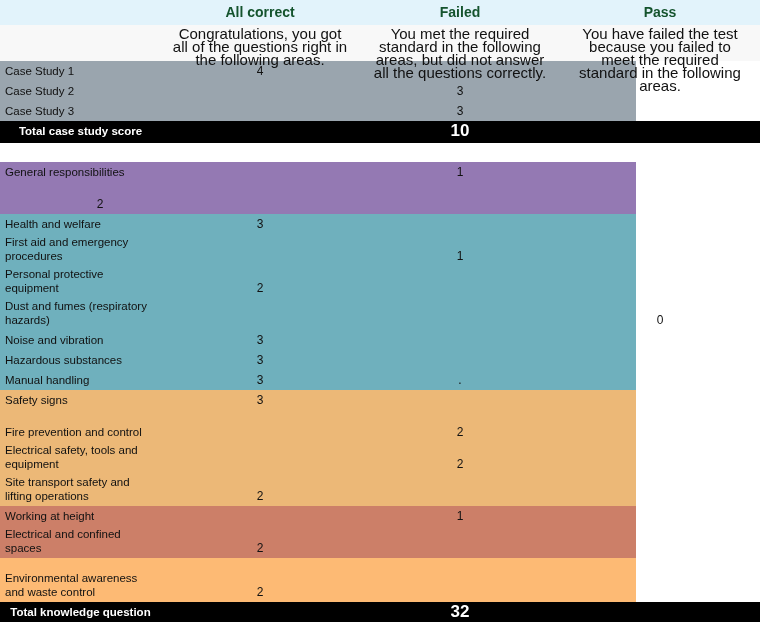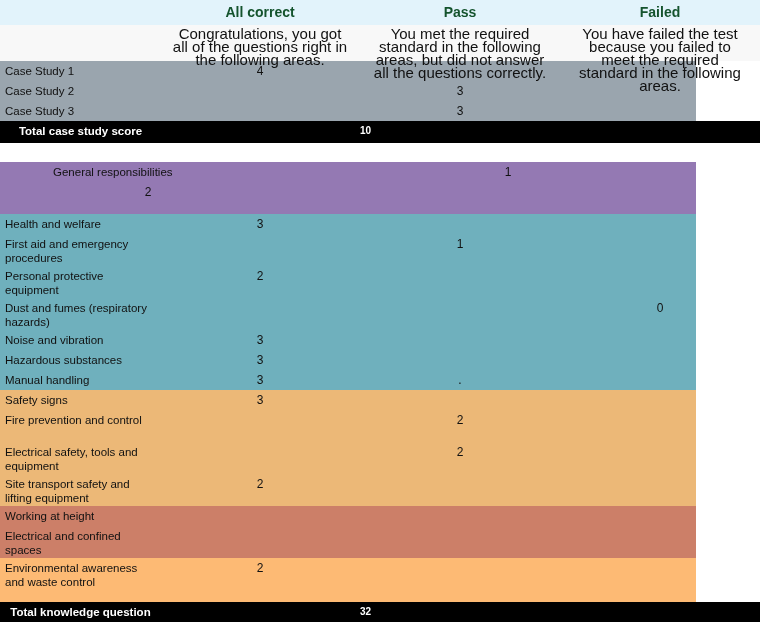--- a/index.html
+++ b/index.html
@@ -47,22 +47,22 @@
     font-size: 15px;
     color: #111;
     text-align: center;
     line-height: 13px;
     padding: 2px 12px 0 12px;
   }
 
   
   .row {
     display: flex;
-    width: 696px;
-    align-items: flex-start;
+    width: 636px;
+    align-items: flex-end;
   }
   .cell-label {
     width: 160px;
     flex: 0 0 160px;
     font-size: 11.5px;
     color: #111;
     line-height: 14px;
     padding: 3px 4px 3px 5px;
   }
   .cell-val {
@@ -74,24 +74,24 @@
     line-height: 14px;
     padding: 3px 0 3px 0;
   }
 
   .r-1line { height: 20px; }
   .r-2line { height: 32px; }
   .r-3line { height: 44px; }
 
   
   .band-gray   { background: #9aa5ae; }
-  .band-purple { background: #9479b3; padding-left: 48px; }
+  .band-purple { background: #9479b3; }
   .band-teal   { background: #6fb0bd; }
   .band-orange { background: #ecb877; }
-  .band-red    { background: #cc7f68; flex-direction: column; }
+  .band-red    { background: #cc7f68; }
   .band-green  { background: #fdba74; }
 
   
   .total-row {
     display: flex;
     width: 760px;
     background: #000000;
     align-items: flex-start;
   }
   .total-row.one { height: 22px; }
@@ -102,40 +102,40 @@
     font-size: 11.5px;
     font-weight: bold;
     color: #ffffff;
     line-height: 14px;
     padding: 3px 4px 3px 5px;
     text-align: center;
   }
   .total-val {
     width: 200px;
     flex: 0 0 200px;
-    font-size: 10px;
+    font-size: 17px;
     font-weight: bold;
     color: #ffffff;
-    text-align: left;
+    text-align: center;
     line-height: 14px;
     padding: 3px 0 0 0;
   }
 
   .gap { width: 760px; height: 19px; background: #ffffff; }
 </style>
 </head>
 <body>
 
 <div id="sheet">
 
   <div class="hdr-titles">
     <div class="col-label"></div>
     <div class="col-data hdr-title">All correct</div>
+    <div class="col-data hdr-title">Failed</div>
     <div class="col-data hdr-title">Pass</div>
-    <div class="col-data hdr-title">Failed</div>
   </div>
 
   <div class="hdr-descs">
     <div class="col-label"></div>
     <div class="col-data hdr-desc">Congratulations, you got all of the questions right in the following areas.</div>
     <div class="col-data hdr-desc">You met the required standard in the following areas, but did not answer all the questions correctly.</div>
     <div class="col-data hdr-desc">You have failed the test because you failed to meet the required standard in the following areas.</div>
   </div>
 
   <div id="table-body">
@@ -229,21 +229,21 @@
         <div class="cell-val">2</div>
         <div class="cell-val"></div>
       </div>
       <div class="row band-orange r-2line">
         <div class="cell-label">Electrical safety, tools and equipment</div>
         <div class="cell-val"></div>
         <div class="cell-val">2</div>
         <div class="cell-val"></div>
       </div>
       <div class="row band-orange r-2line">
-        <div class="cell-label">Site transport safety and lifting equipment</div>
+        <div class="cell-label">Site transport safety and lifting operations</div>
         <div class="cell-val">2</div>
         <div class="cell-val"></div>
         <div class="cell-val"></div>
       </div>
       <div class="row band-red r-1line">
         <div class="cell-label">Working at height</div>
         <div class="cell-val"></div>
         <div class="cell-val">1</div>
         <div class="cell-val"></div>
       </div>

